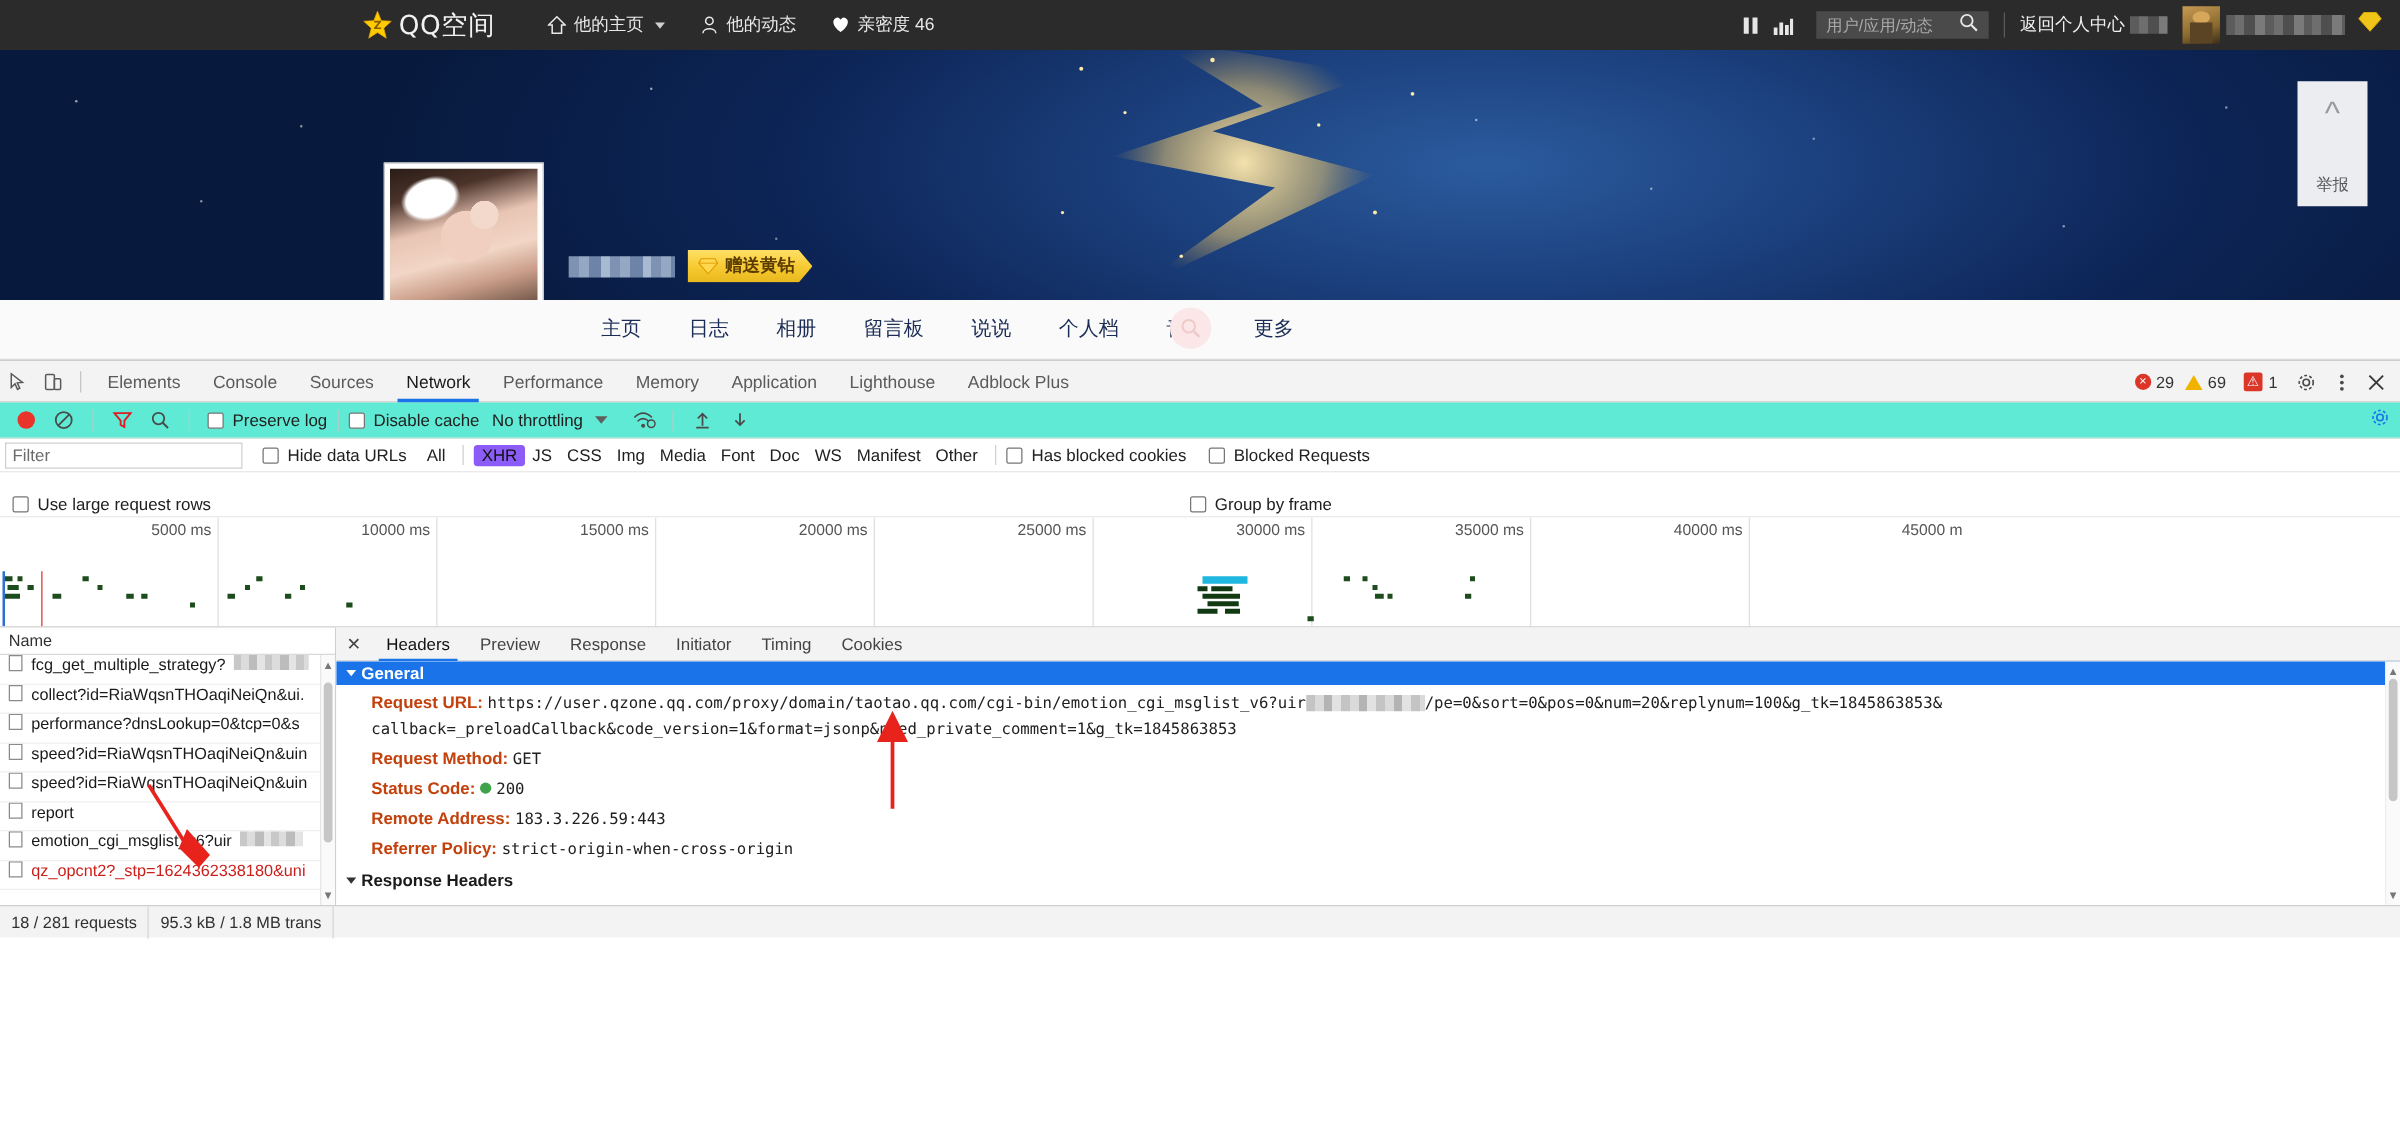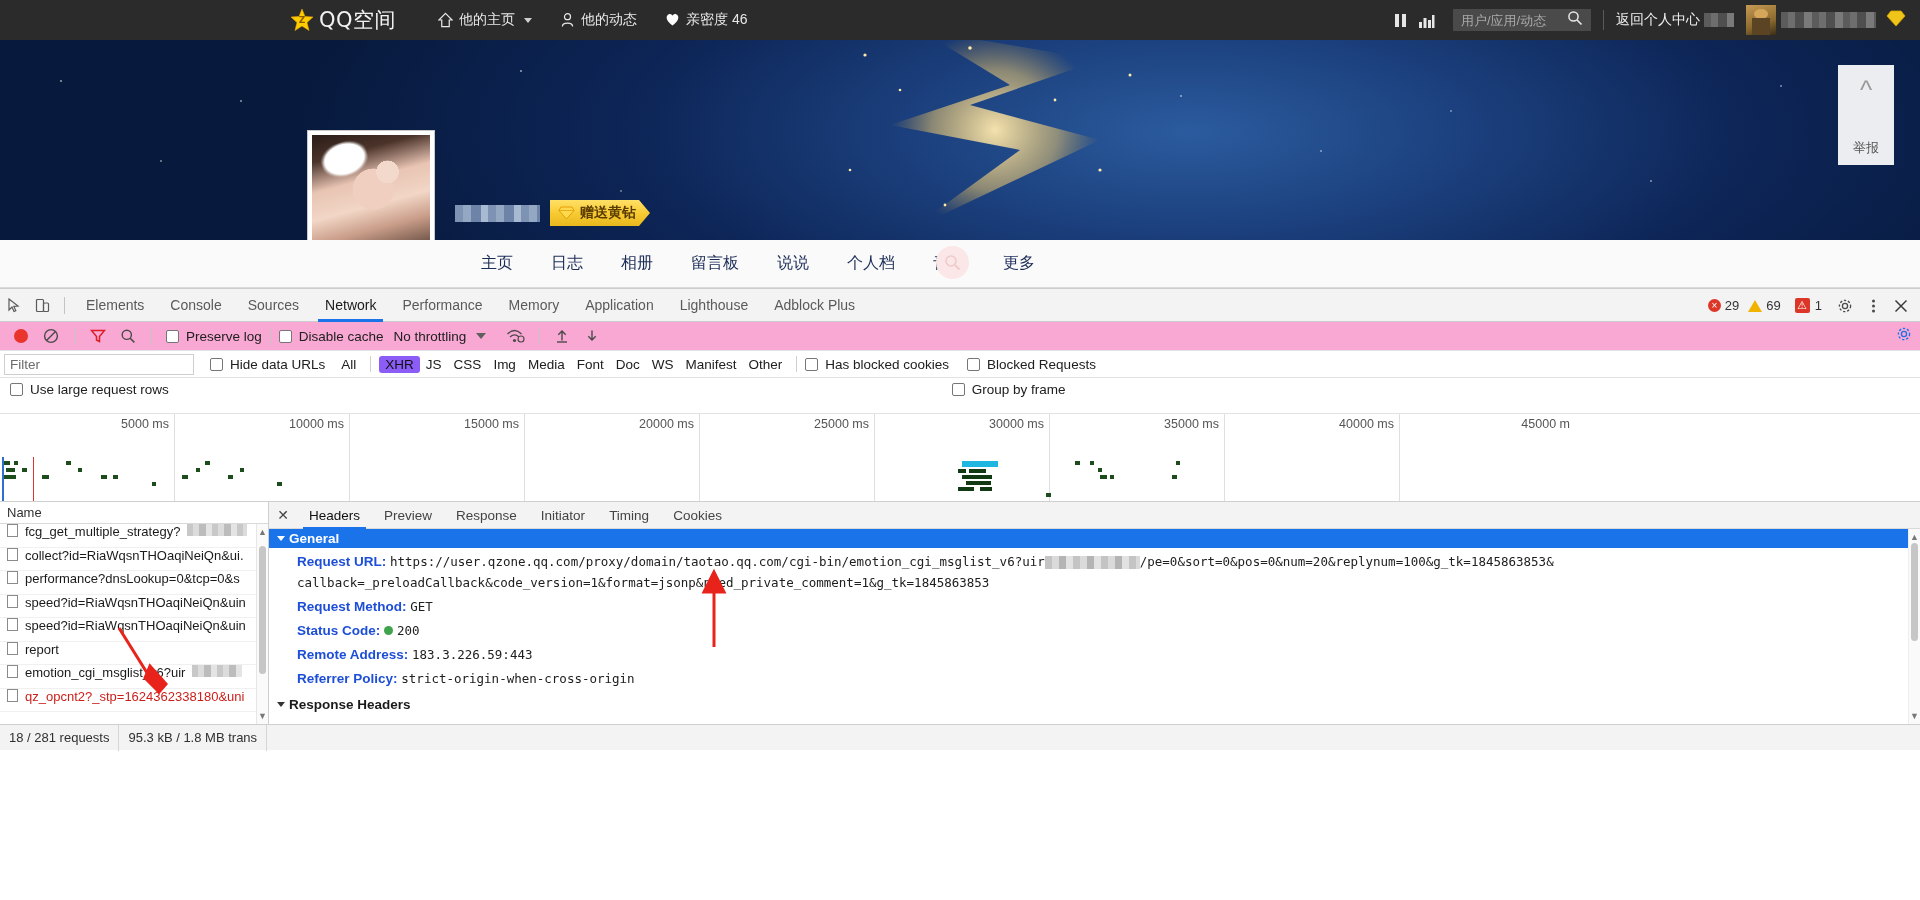--- a/index.html
+++ b/index.html
@@ -183,21 +183,21 @@
   .sq-err {
     width: 15px; height: 15px; background: #dc3628; color: #fff;
     font-size: 11px; display: flex; align-items: center; justify-content: center;
     border-radius: 2px;
   }
   .dt-ic { width: 26px; height: 33px; display: flex; align-items: center; justify-content: center; cursor: pointer; }
 
   
   .net-toolbar {
     height: 29px; display: flex; align-items: center; padding: 0 6px;
-    border-bottom: 1px solid #e3e3e3; position: relative; background: #f9a8d4;
+    border-bottom: 1px solid #e3e3e3; position: relative; background: #5eead4;
   }
   .rec-dot { width: 14px; height: 14px; border-radius: 50%; background: #e8342a; }
   .tb-btn { width: 30px; height: 29px; display: flex; align-items: center; justify-content: center; cursor: pointer; }
   .cb {
     width: 13px; height: 13px; border: 1px solid #767676; background: #fff;
     display: inline-block; vertical-align: middle; border-radius: 2px;
   }
   .cb.checked { background: #1a73e8; border-color: #1a73e8; position: relative; }
   .cb.checked::after {
     content: ""; position: absolute; left: 4px; top: 1px; width: 3px; height: 7px;
@@ -217,21 +217,21 @@
     font-size: 13.5px; padding: 0 5px; outline: none; color: #202020;
     font-family: "Liberation Sans", sans-serif;
   }
   .filter-input::placeholder { color: #6b6b6b; }
   .ftype { font-size: 13.5px; color: #202020; padding: 1px 6px; cursor: pointer; border-radius: 3px; }
   .ftype.active { background: #8b5cf6; color: #111; }
   .fsep { width: 1px; height: 16px; background: #d0d0d0; margin: 0 8px; }
 
   
   .opt-rows { padding: 4px 0 2px; border-bottom: 1px solid #e3e3e3; background: #fff; }
-  .opt-line { display: flex; align-items: flex-start; height: 29px; padding-left: 10px; }
+  .opt-line { display: flex; align-items: flex-end; height: 29px; padding-left: 10px; }
   .opt-right { margin-left: 783px; }
 
   
   .overview {
     height: 88px; border-bottom: 1px solid #cfcfcf; position: relative;
     background: #fff; overflow: hidden;
   }
   .ov-ticks { position: absolute; inset: 0; }
   .ov-tick { position: absolute; top: 0; bottom: 0; border-right: 1px solid #dfdfdf; }
   .ov-tick span {
@@ -288,21 +288,21 @@
   }
   .d-tab.active { color: #111; }
   .d-tab.active::after { content:""; position:absolute; left:6px; right:6px; bottom:0; height:2px; background:#1a73e8; }
   .detail-body { flex: 1; overflow: hidden; background: #fff; position: relative; }
   .sec-header {
     background: #1a73e8; color: #fff; font-size: 13.5px; font-weight: bold;
     height: 19px; display: flex; align-items: center; padding-left: 8px; gap: 4px;
   }
   .tri-d { width:0;height:0;border-left:4px solid transparent;border-right:4px solid transparent;border-top:5px solid #fff; }
   .kv { padding: 3px 0 0 28px; font-size: 13.5px; color: #202020; line-height: 21px; }
-  .kv .k { font-weight: bold; color: #1d4ed8; }
+  .kv .k { font-weight: bold; color: #c2410c; }
   .kv .v { font-family: "DejaVu Sans Mono","Liberation Mono", monospace; font-size: 12.5px; }
   .url-blur {
     display: inline-block; height: 13px; width: 95px; vertical-align: middle;
     background: repeating-linear-gradient(90deg,#c4c4c4 0 7px,#dadada 7px 14px,#b4b4b4 14px 21px,#e2e2e2 21px 28px);
   }
   .status-dot { width: 9px; height: 9px; border-radius: 50%; background: #3ea34a; display: inline-block; margin-right: 4px; }
 
   .dv-scroll { position: absolute; right: 0; top: 0; bottom: 0; width: 12px; background: #fafafa; border-left: 1px solid #eee; }
   .dv-thumb { position: absolute; left: 2px; right: 2px; top: 14px; height: 98px; background: #c6c6c6; border-radius: 4px; }
 

